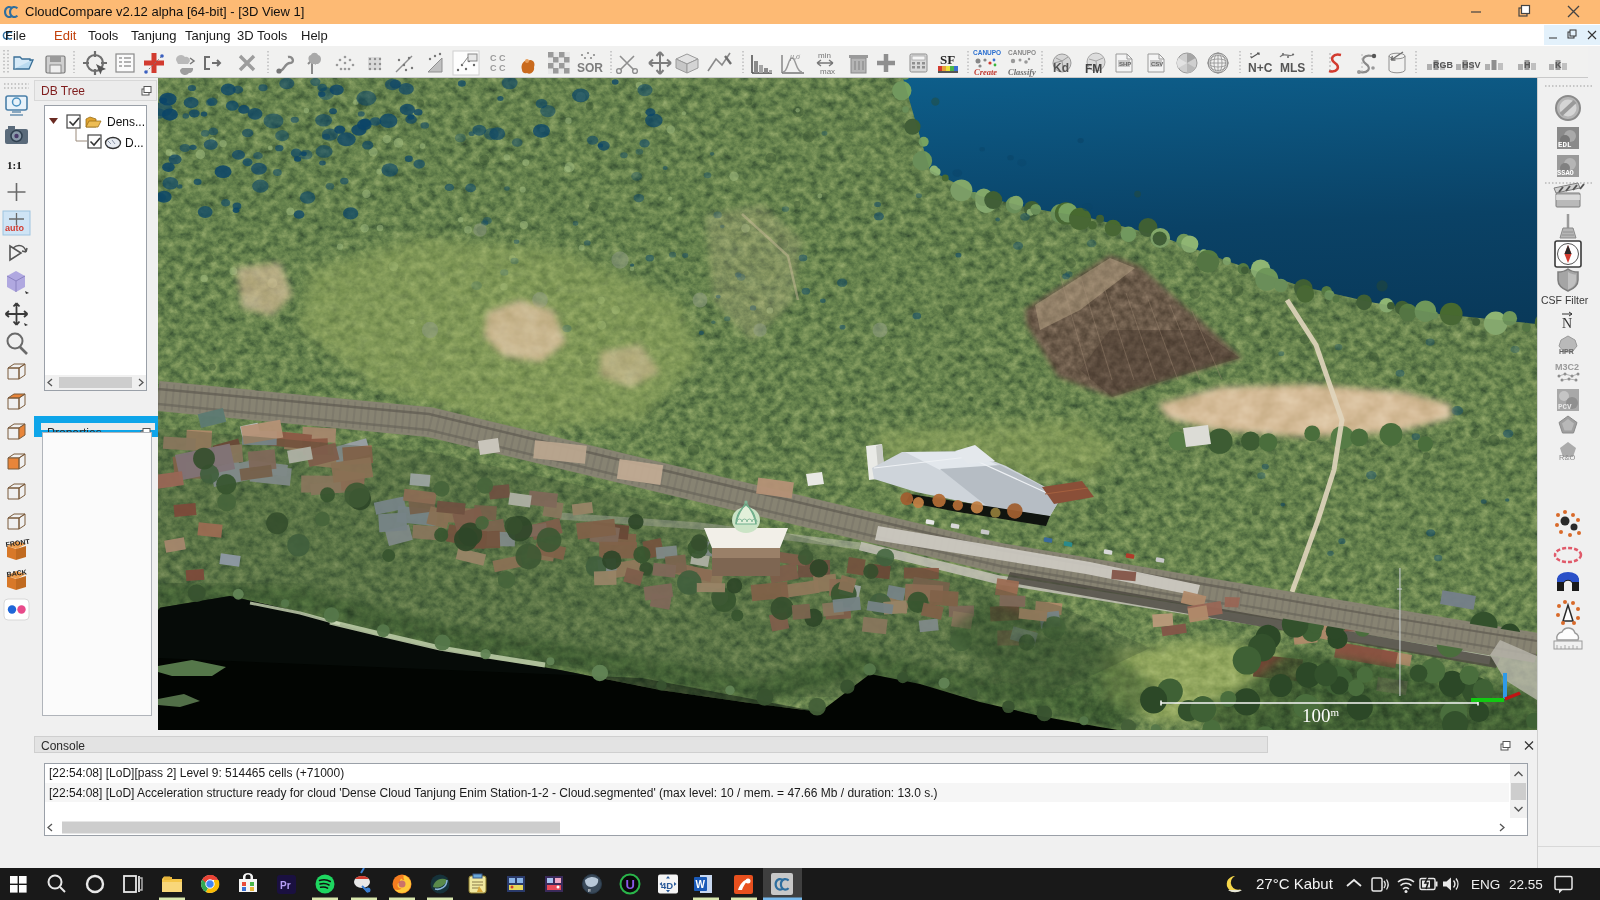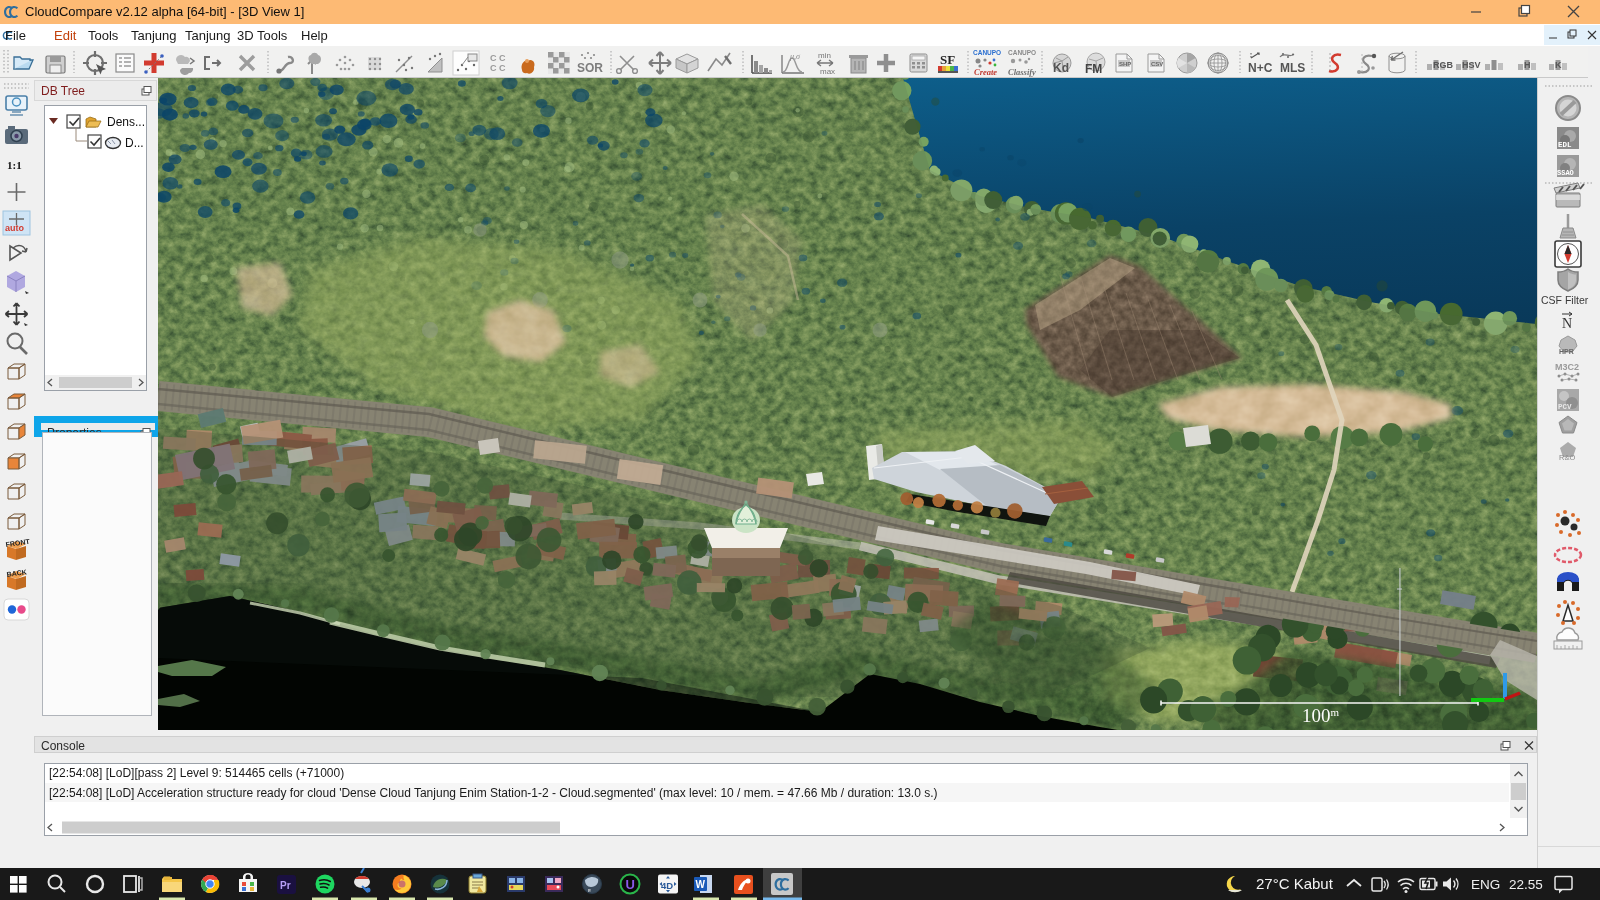--- a/index.html
+++ b/index.html
@@ -454,21 +454,21 @@
       <circle cx="21" cy="537" r="2"></circle>
       <circle cx="41" cy="540" r="2"></circle>
       <circle cx="26" cy="545" r="2"></circle>
       <circle cx="37" cy="545" r="2"></circle>
     </g>
 <path d="M20 562 a6 6 0 0 1 5 -8 a7 7 0 0 1 13 1 a5 5 0 0 1 3 7 z" fill="#fdfdfd" stroke="#9a9a9a" stroke-width="1.4"></path>
     <rect x="17" y="563" width="28" height="8" fill="#f0f0f0" stroke="#9a9a9a"></rect>
     <path d="M20 571 v-4 M24 571 v-3 M28 571 v-4 M32 571 v-3 M36 571 v-4 M40 571 v-3" stroke="#9a9a9a" stroke-width="0.8"></path>
 </svg>
 <div class="abs" style="left:34px;top:736px;width:1503px;height:109px;background:#f0f0f0"></div>
-<div class="abs" style="left:34px;top:736px;width:1503px;height:17px;background:#e3e3e3;border:1px solid #cfcfcf">
+<div class="abs" style="left:34px;top:736px;width:1234px;height:17px;background:#e3e3e3;border:1px solid #cfcfcf">
     <span class="abs" style="left:6px;top:2px;font-size:12px;color:#2a2a2a">Console</span>
     <svg class="abs" style="left:1464px;top:3px" width="36" height="12">
       <rect x="2" y="4" width="7" height="6" fill="#fff" stroke="#555"></rect>
       <rect x="4" y="1.5" width="7" height="6" fill="#fff" stroke="#555"></rect>
       <path d="M26 1.5 l8 8 m0 -8 l-8 8" stroke="#333" stroke-width="1.2"></path>
     </svg>
   </div>
 <div class="abs" style="left:44px;top:763px;width:1484px;height:73px;background:#fff;border:1px solid #9aa0a8"></div>
 <div class="abs" style="left:45px;top:783px;width:1464px;height:19px;background:#f6f6f6"></div>
 <span class="abs" style="left:49px;top:766px;font-size:12px;color:#1a1a1a">[22:54:08] [LoD][pass 2] Level 9: 514465 cells (+71000)</span>

